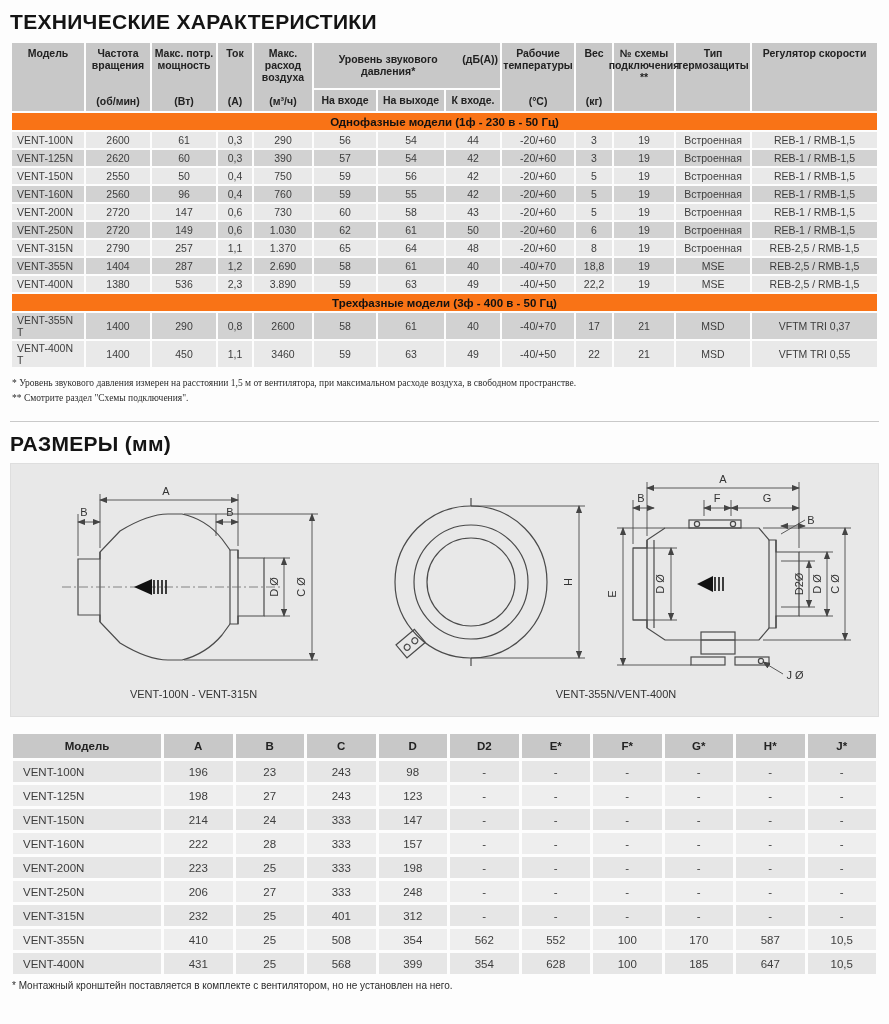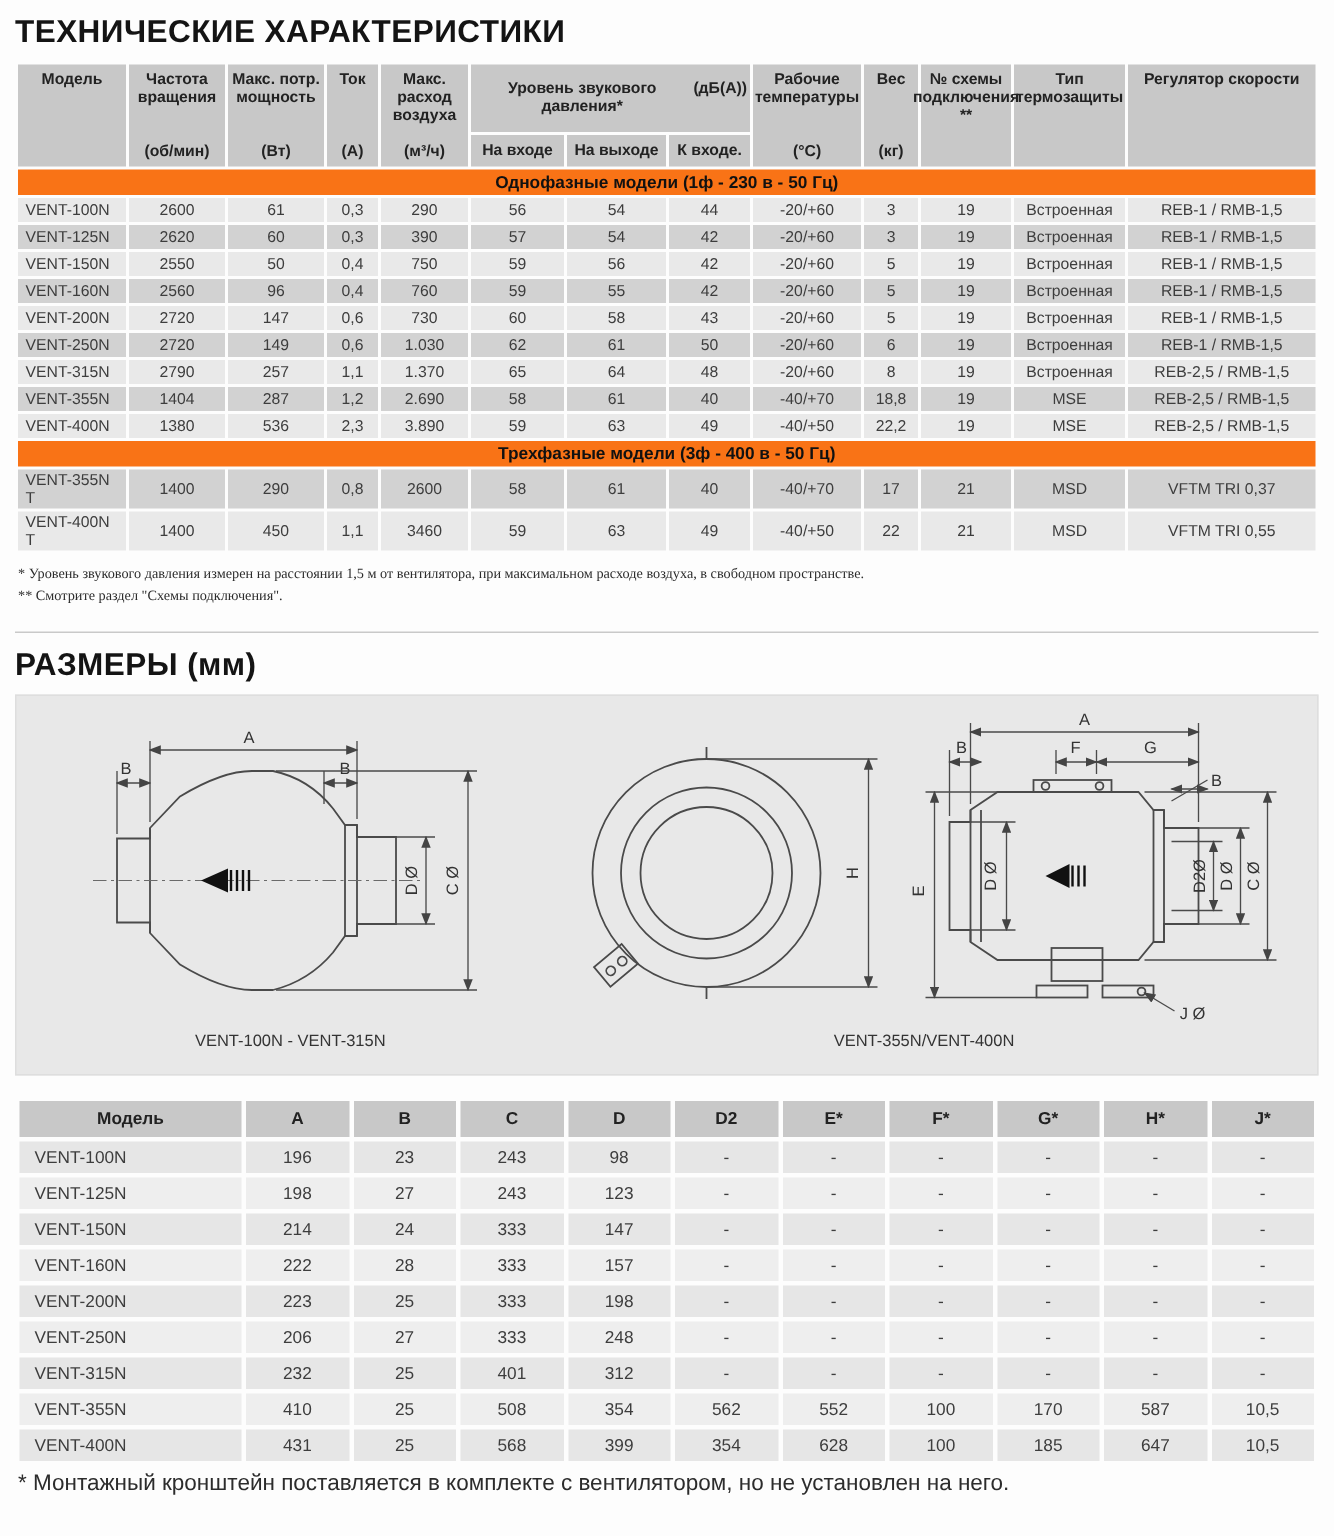--- a/index.html
+++ b/index.html
@@ -46,21 +46,21 @@
   svg .cl  { stroke:#6a6a6a; stroke-width:0.8; stroke-dasharray:9 3 2 3; fill:none; }
 
   
   table.dims { width:100%; border-collapse:separate; border-spacing:3px;
                table-layout:fixed; font-size:11.5px; margin-top:14px; }
   table.dims th { background:#c8c8c8; font-weight:bold; color:#222; height:24px; }
   table.dims td { background:#e6e6e6; text-align:center; height:21px; color:#3d3d3d; }
   table.dims tr.alt td { background:#eeeeee; }
   table.dims td.model { text-align:left; padding-left:10px; }
 
-  .dims-footnote { font-size:15px; color:#2c2c2c; margin:3px 2px 0 2px; }
+  .dims-footnote { font-size:10px; color:#2c2c2c; margin:3px 2px 0 2px; }
 </style>
 </head>
 <body>
 
 <div class="page">
 
   <div class="section-title">ТЕХНИЧЕСКИЕ ХАРАКТЕРИСТИКИ</div>
 
   <table class="spec">
     <colgroup>

